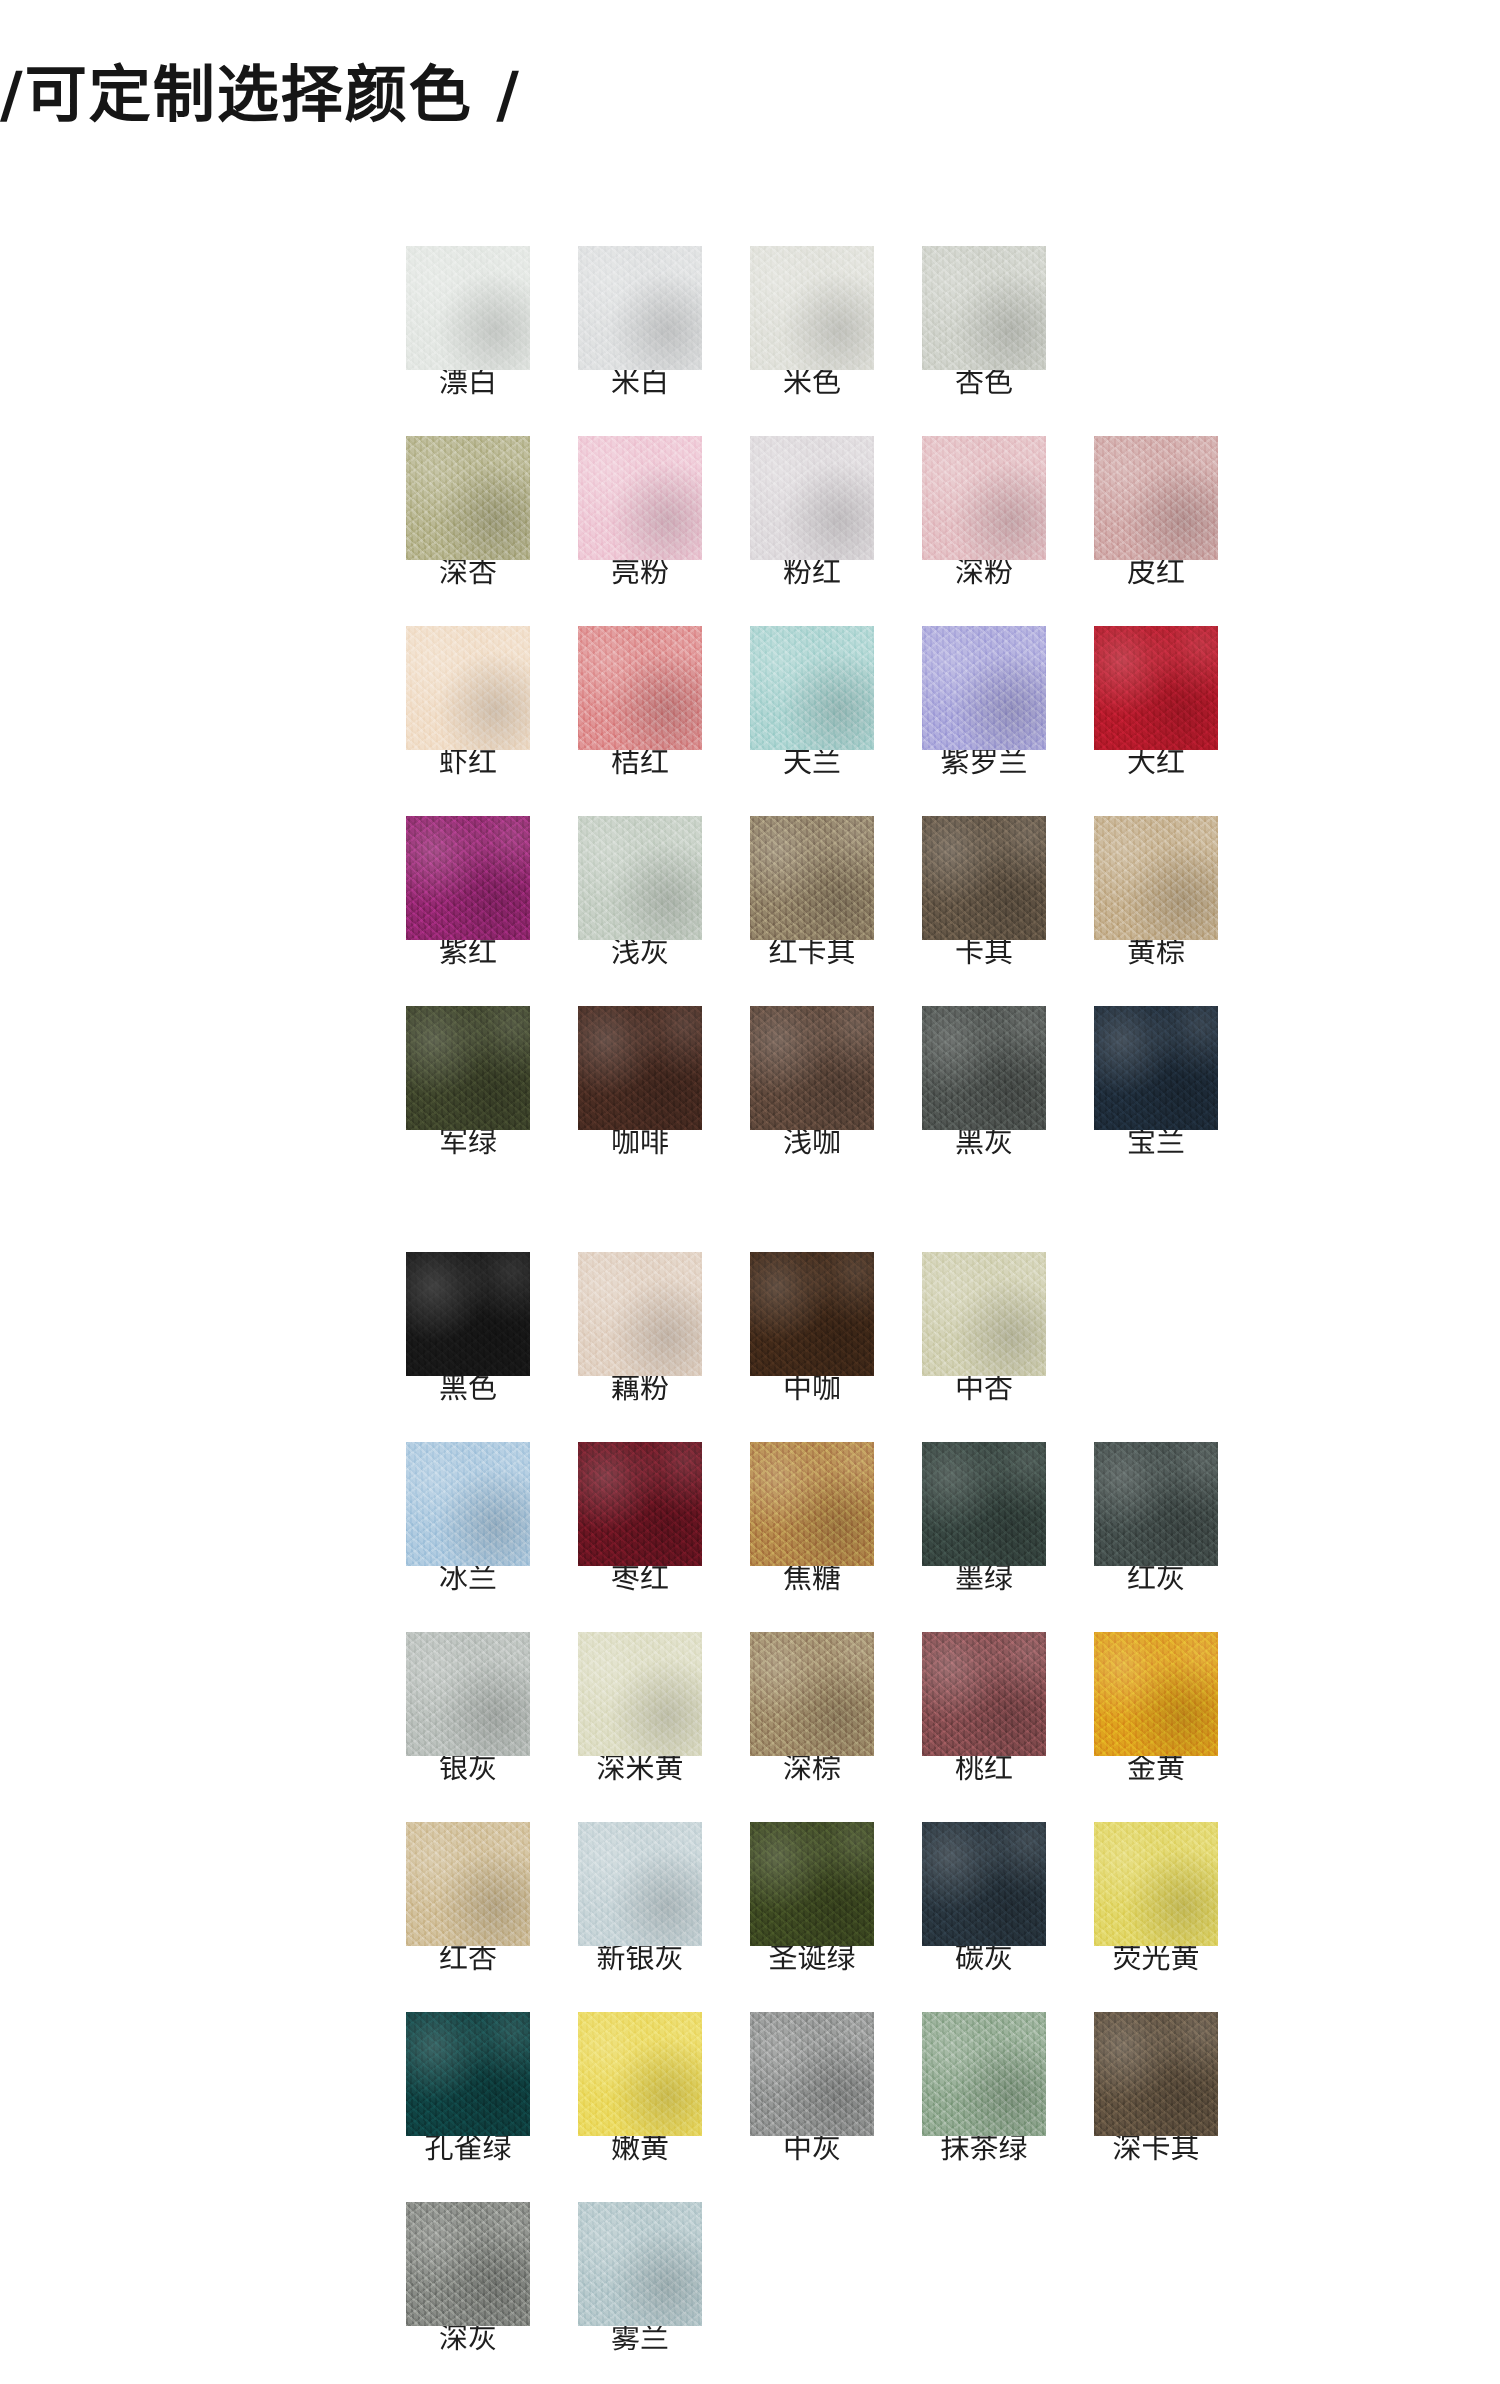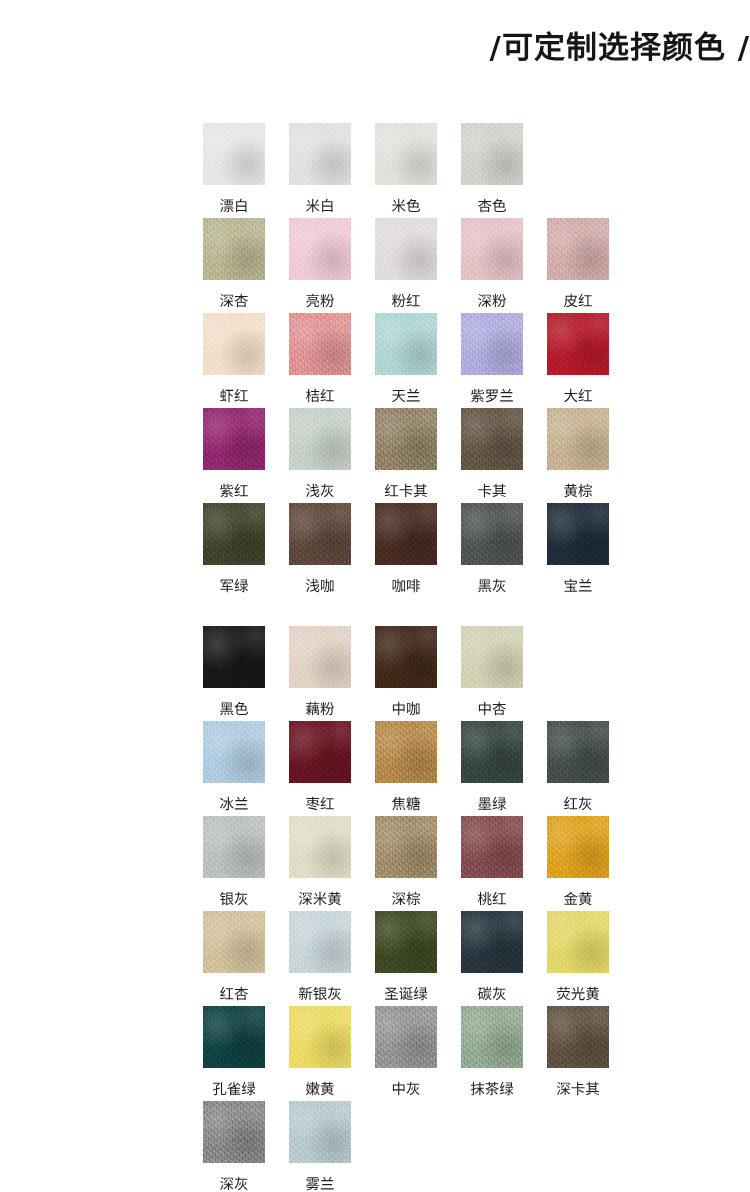--- a/index.html
+++ b/index.html
@@ -15,21 +15,21 @@
     font-family:"Liberation Sans","DejaVu Sans",sans-serif;
     position:relative;
     overflow:hidden;
   }
 
   
   .title-bar {
     width:100%;
     padding-top:22px;
     padding-bottom:6px;
-    text-align:right;
+    text-align:left;
   }
   .title-text {
     display:inline-block;
     font-size:31px;
     font-weight:bold;
     letter-spacing:1px;
     color:#161616;
     font-family:"DejaVu Sans","Liberation Sans",sans-serif;
     white-space:nowrap;
   }
@@ -82,21 +82,21 @@
     content:"";
     position:absolute;
     inset:0;
     background:
       radial-gradient(circle at 22% 28%, rgba(255,255,255,.18), rgba(255,255,255,0) 42%),
       radial-gradient(circle at 72% 68%, rgba(0,0,0,.14), rgba(0,0,0,0) 48%),
       radial-gradient(circle at 85% 16%, rgba(255,255,255,.12), rgba(255,255,255,0) 35%);
   }
 
   .swatch-label {
-    margin-top:14px;
+    margin-top:0;
     font-size:14.5px;
     line-height:1;
     color:#1e1e1e;
     white-space:nowrap;
     font-family:"DejaVu Sans","Liberation Sans",sans-serif;
     font-weight:500;
   }
 </style>
 </head>
 <body>
@@ -192,26 +192,26 @@
             <div class="swatch-chip" title="黄棕" style="background-color: rgb(195, 173, 138);"></div>
             <div class="swatch-label">黄棕</div>
           </div>
         </div>
         <div class="swatch-row">
           <div class="swatch-cell">
             <div class="swatch-chip" title="军绿" style="background-color: rgb(58, 64, 40);"></div>
             <div class="swatch-label">军绿</div>
           </div>
           <div class="swatch-cell">
+            <div class="swatch-chip" title="咖啡" style="background-color: rgb(67, 40, 31);"></div>
+            <div class="swatch-label">咖啡</div>
+          </div>
+          <div class="swatch-cell">
             <div class="swatch-chip" title="浅咖" style="background-color: rgb(88, 67, 55);"></div>
             <div class="swatch-label">浅咖</div>
-          </div>
-          <div class="swatch-cell">
-            <div class="swatch-chip" title="咖啡" style="background-color: rgb(67, 40, 31);"></div>
-            <div class="swatch-label">咖啡</div>
           </div>
           <div class="swatch-cell">
             <div class="swatch-chip" title="黑灰" style="background-color: rgb(74, 79, 76);"></div>
             <div class="swatch-label">黑灰</div>
           </div>
           <div class="swatch-cell">
             <div class="swatch-chip" title="宝兰" style="background-color: rgb(28, 41, 54);"></div>
             <div class="swatch-label">宝兰</div>
           </div>
         </div>

